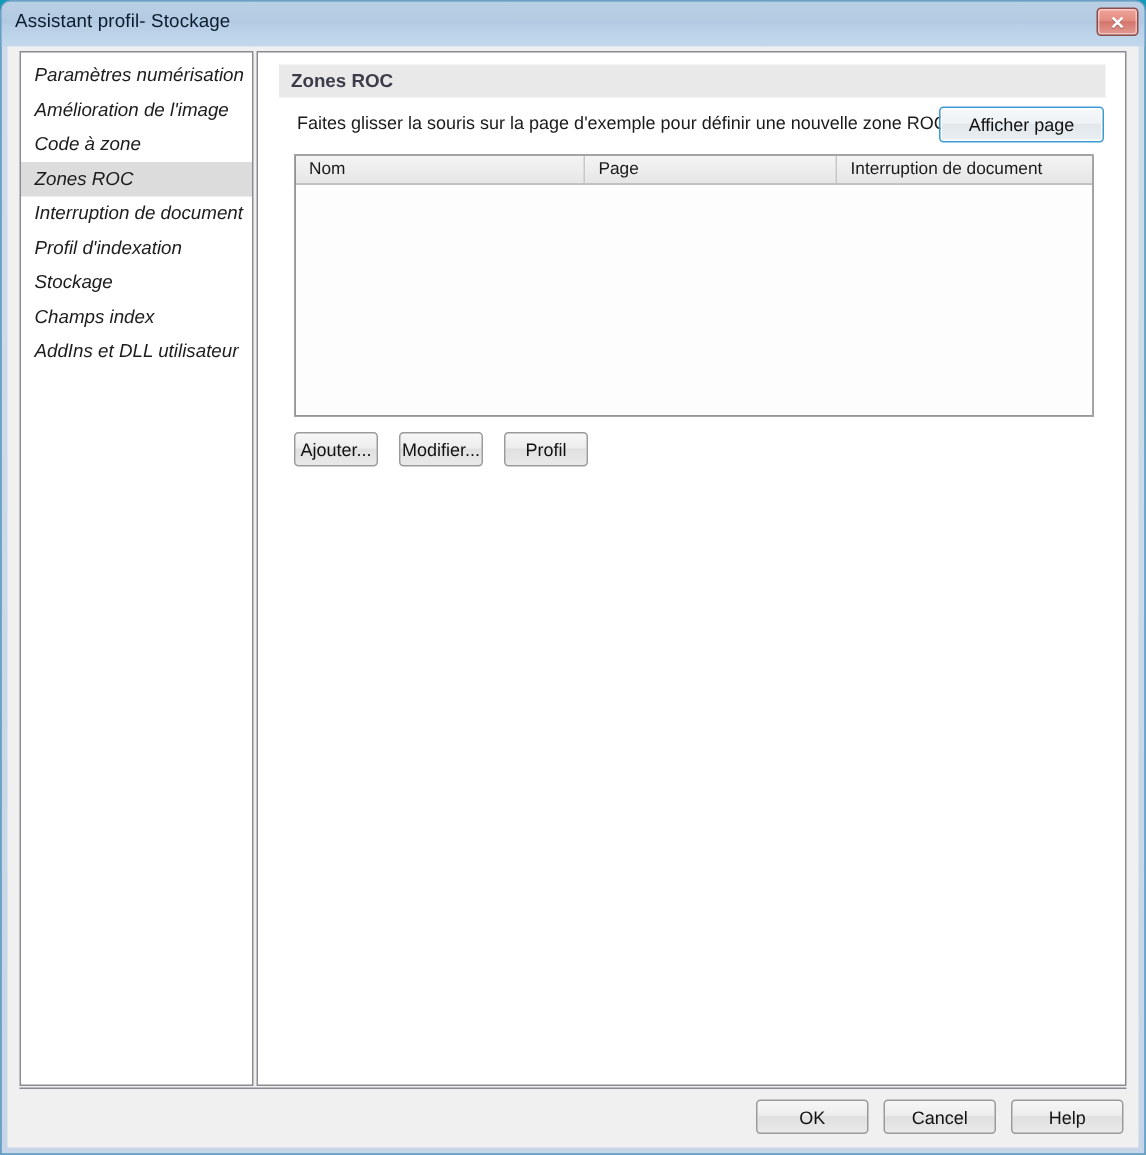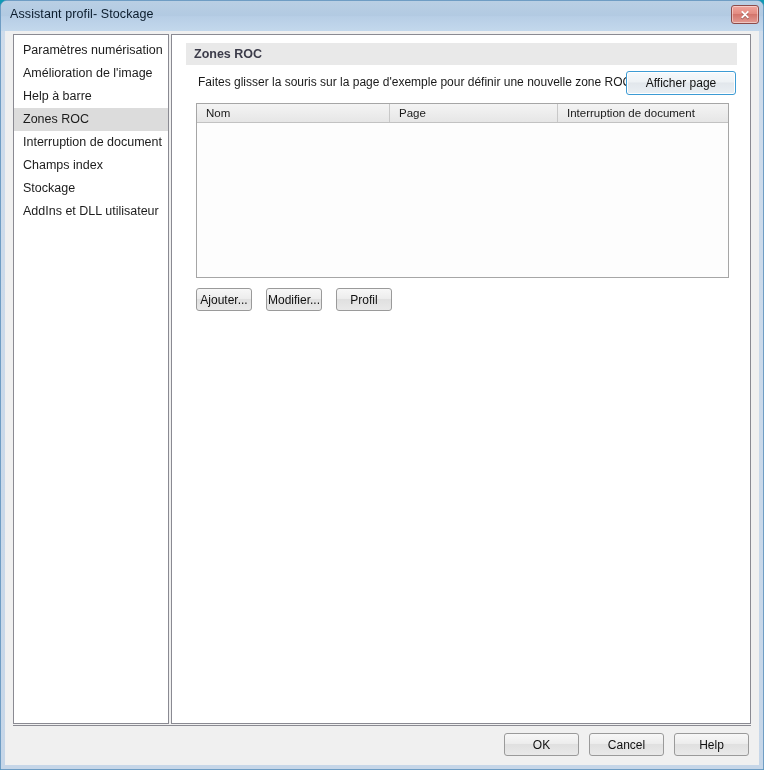--- a/index.html
+++ b/index.html
@@ -76,20 +76,21 @@
   
   #sidebar {
     position: absolute;
     left: 8px; top: 3px;
     width: 156px;
     height: 690px;
     box-sizing: border-box;
     background: #ffffff;
     border: 1px solid #8a8a92;
     overflow: hidden;
+    font-style: italic;
   }
   .side-item {
     height: 23px;
     line-height: 23px;
     padding-left: 9px;
     font-size: 12.5px;
     color: #1c1c1c;
     white-space: nowrap;
     cursor: default;
   }
@@ -240,25 +241,26 @@
       <span class="x">✕</span>
     </div>
   </div>
 
   <div id="client">
 
     <div id="sidebar">
       <div id="side-pad"></div>
       <div class="side-item">Paramètres numérisation</div>
       <div class="side-item">Amélioration de l'image</div>
-      <div class="side-item">Help à barre</div>
+      <div class="side-item">Code à zone</div>
       <div class="side-item selected">Zones ROC</div>
       <div class="side-item">Interruption de document</div>
+      <div class="side-item">Profil d'indexation</div>
+      <div class="side-item">Stockage</div>
       <div class="side-item">Champs index</div>
-      <div class="side-item">Stockage</div>
       <div class="side-item">AddIns et DLL utilisateur</div>
     </div>
 
     <div id="main">
 
       <div id="group-header">
         <span id="group-header-text">Zones ROC</span>
       </div>
 
       <div id="instruction">Faites glisser la souris sur la page d'exemple pour définir une nouvelle zone ROC.</div>

